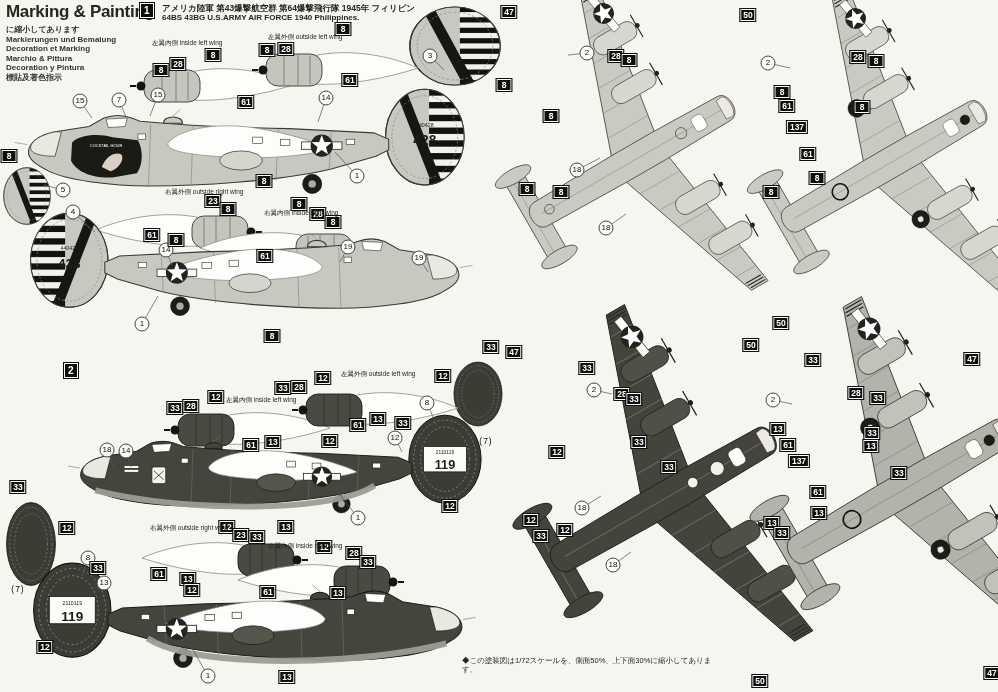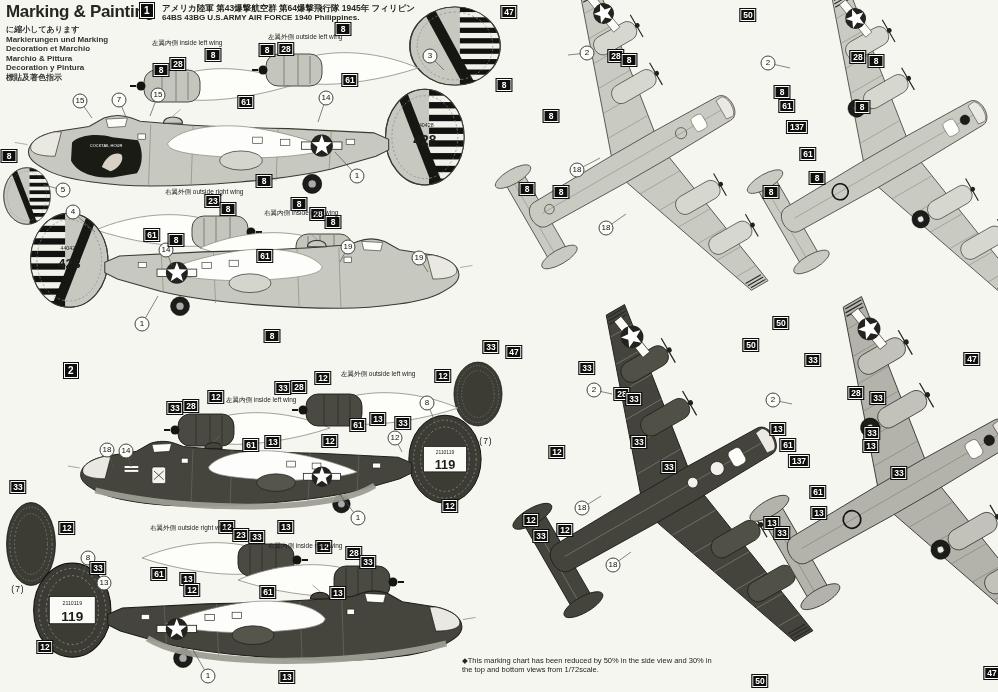--- a/index.html
+++ b/index.html
@@ -375,42 +375,42 @@
     </g>
     <rect class="finpanel" x="20" y="35" width="44" height="26"></rect>
     <text class="tserial" x="42" y="43">2110119</text>
     <text class="tcode" x="42" y="58">119</text>
   </svg>
 
   <div class="titleblock">
     <div class="t">Marking &amp; Painting</div>
     <div style="margin-top:3px">
       <div class="s">に縮小してあります</div>
-      <div class="s">Markierungen und Marking</div>
-      <div class="s">Decoration et Marchio</div>
+      <div class="s">Markierungen und Bemalung</div>
+      <div class="s">Decoration et Marking</div>
       <div class="s">Marchio &amp; Pittura</div>
       <div class="s">Decoration y Pintura</div>
       <div class="s">標貼及著色指示</div>
     </div>
   </div>
 
   <div class="sechead" style="left:140px;top:3px">
     <span class="numbox">1</span>
     <span class="lines">
       <div class="jp">アメリカ陸軍 第43爆撃航空群 第64爆撃飛行隊 1945年 フィリピン</div>
       <div class="en">64BS 43BG U.S.ARMY AIR FORCE 1940 Philippines.</div>
     </span>
   </div>
 
   <div class="sechead" style="left:64px;top:363px">
     <span class="numbox">2</span>
   </div>
 
   <div class="notes">
-    <div class="en">◆This marking chart has been reduced by 50% in the side view and 30% in the top and bottom views from 1/72scale.</div>
+    <div class="jp">◆この塗装図は1/72スケールを、側面50%、上下面30%に縮小してあります。</div>
   </div>
 
   <div style="position:absolute;left:0;top:0;width:998px;height:692px;z-index:6;pointer-events:none;">
       <div class="co box" style="left: 161px; top: 70px;">8</div>
       <div class="co box" style="left: 178px; top: 64px;">28</div>
       <div class="co box" style="left: 213px; top: 55px;">8</div>
       <div class="co box" style="left: 246px; top: 102px;">61</div>
       <div class="co box" style="left: 267px; top: 50px;">8</div>
       <div class="co box" style="left: 286px; top: 49px;">28</div>
       <div class="co box" style="left: 343px; top: 29px;">8</div>

